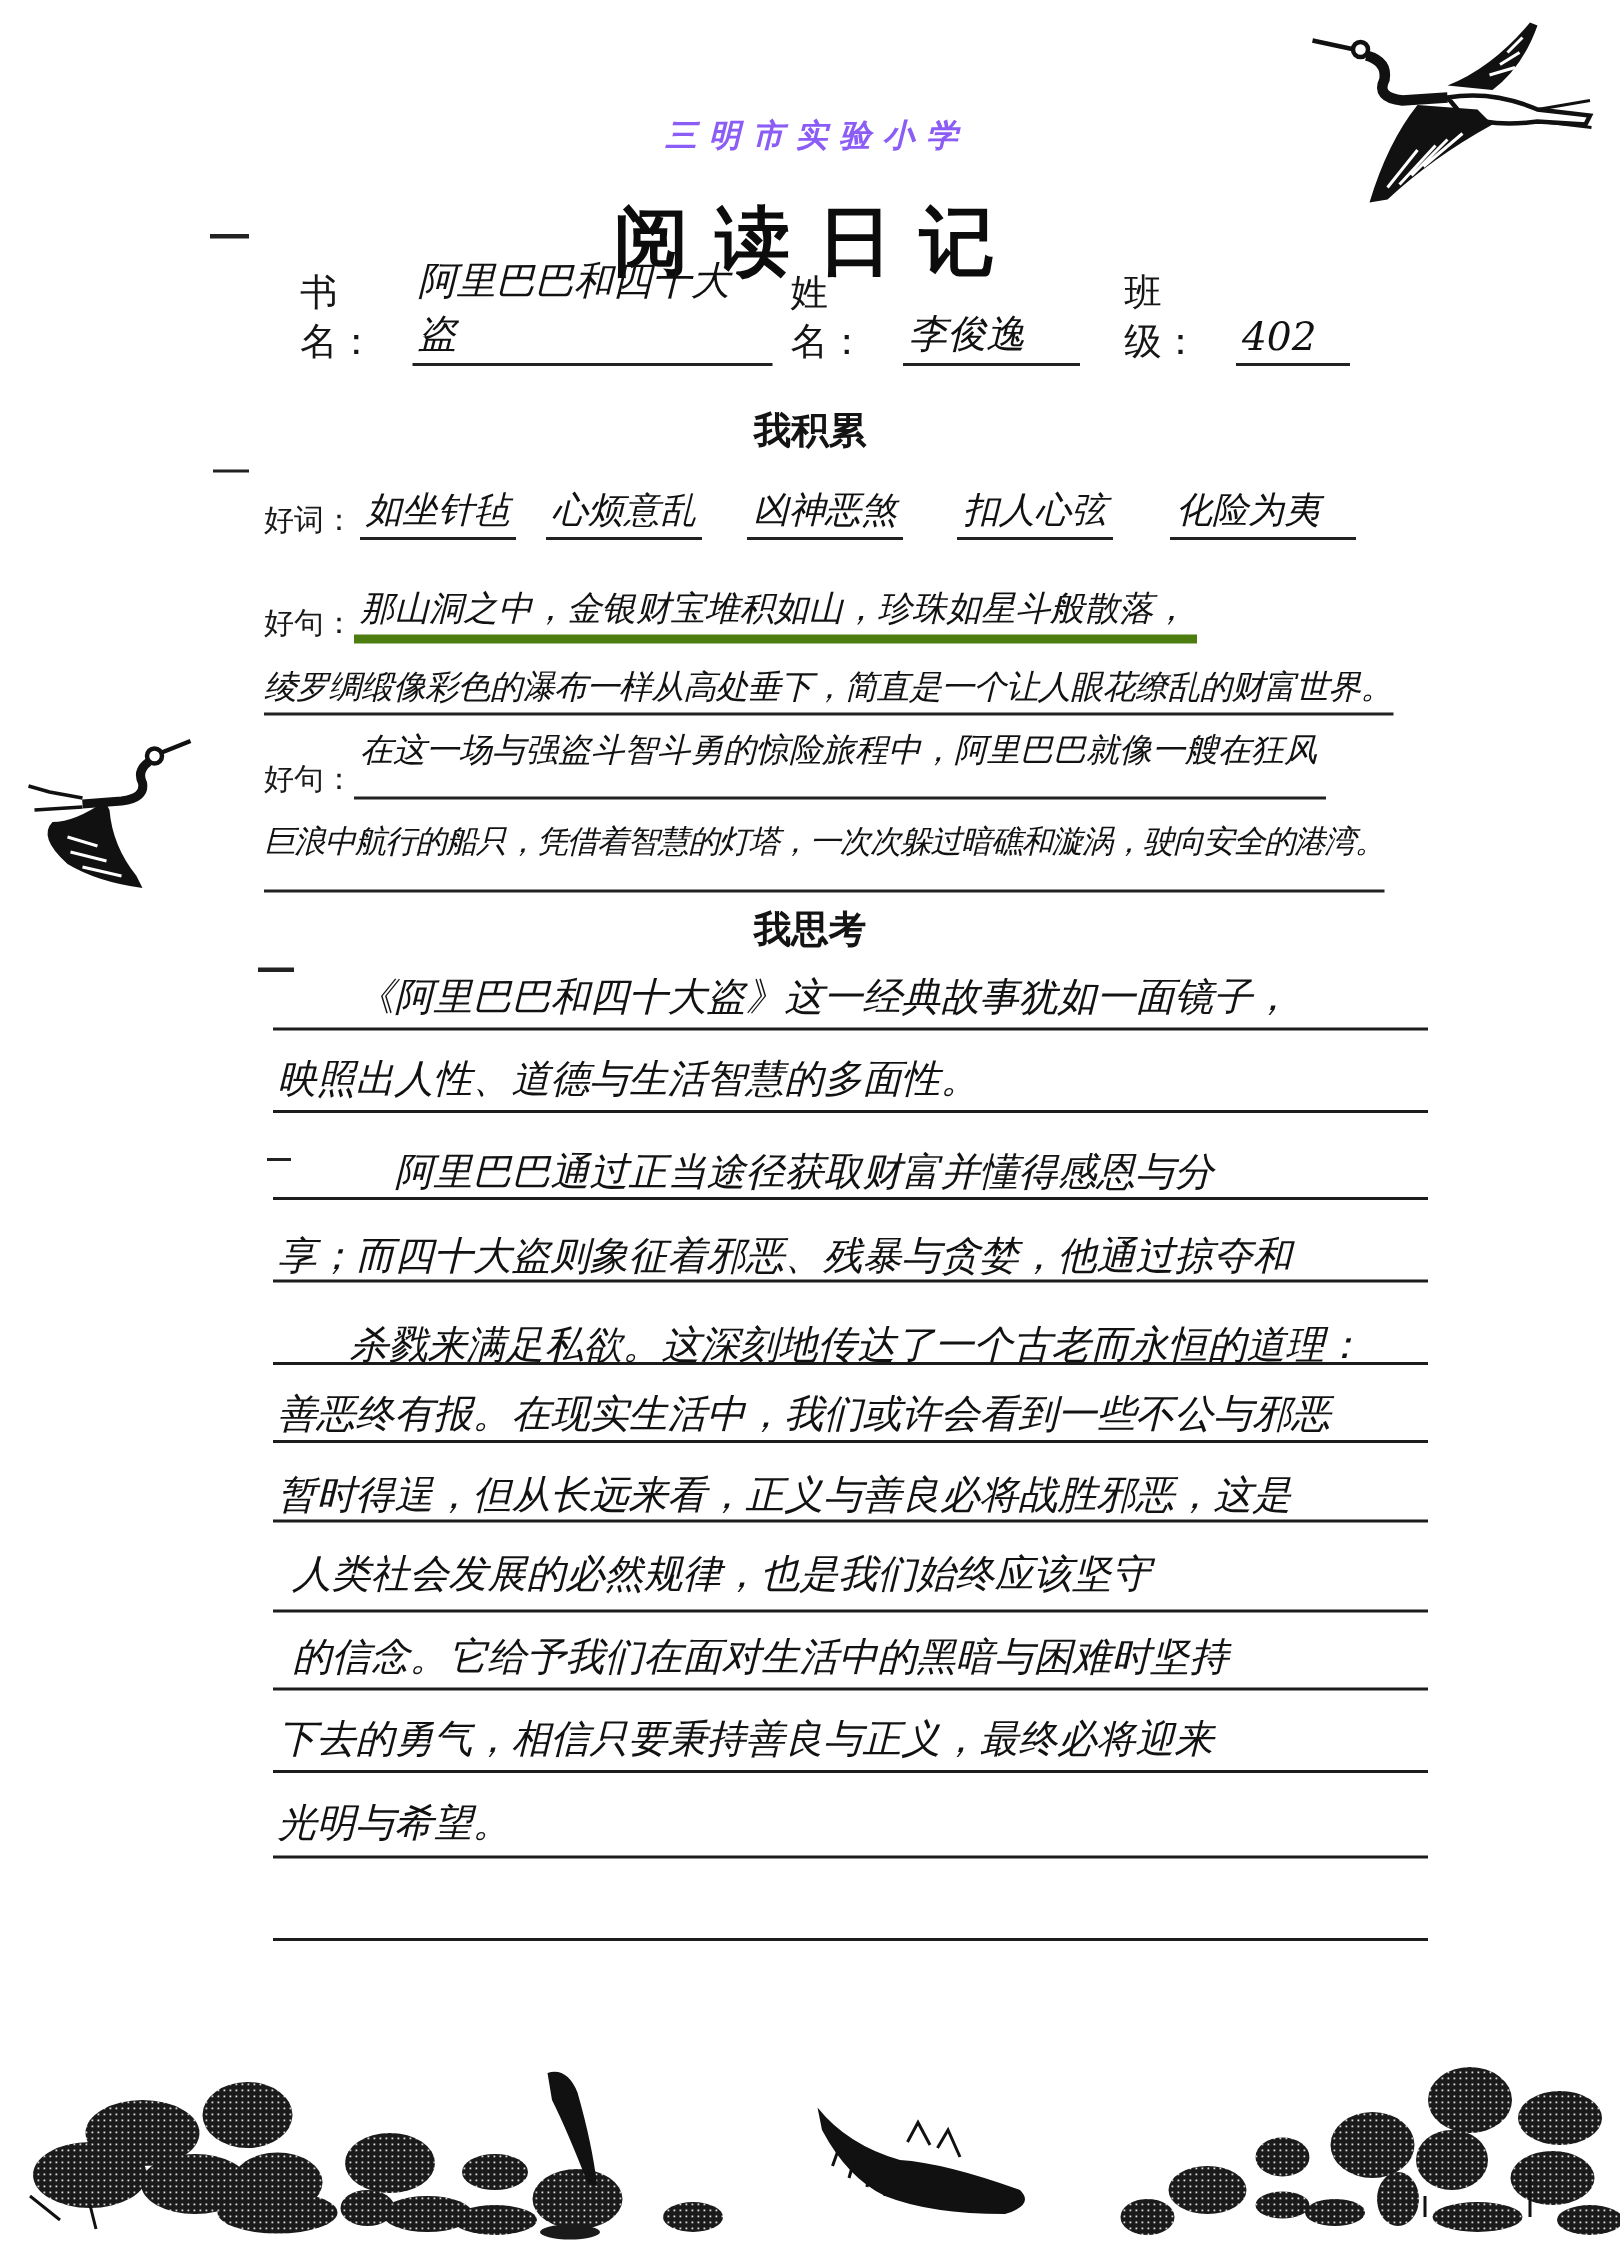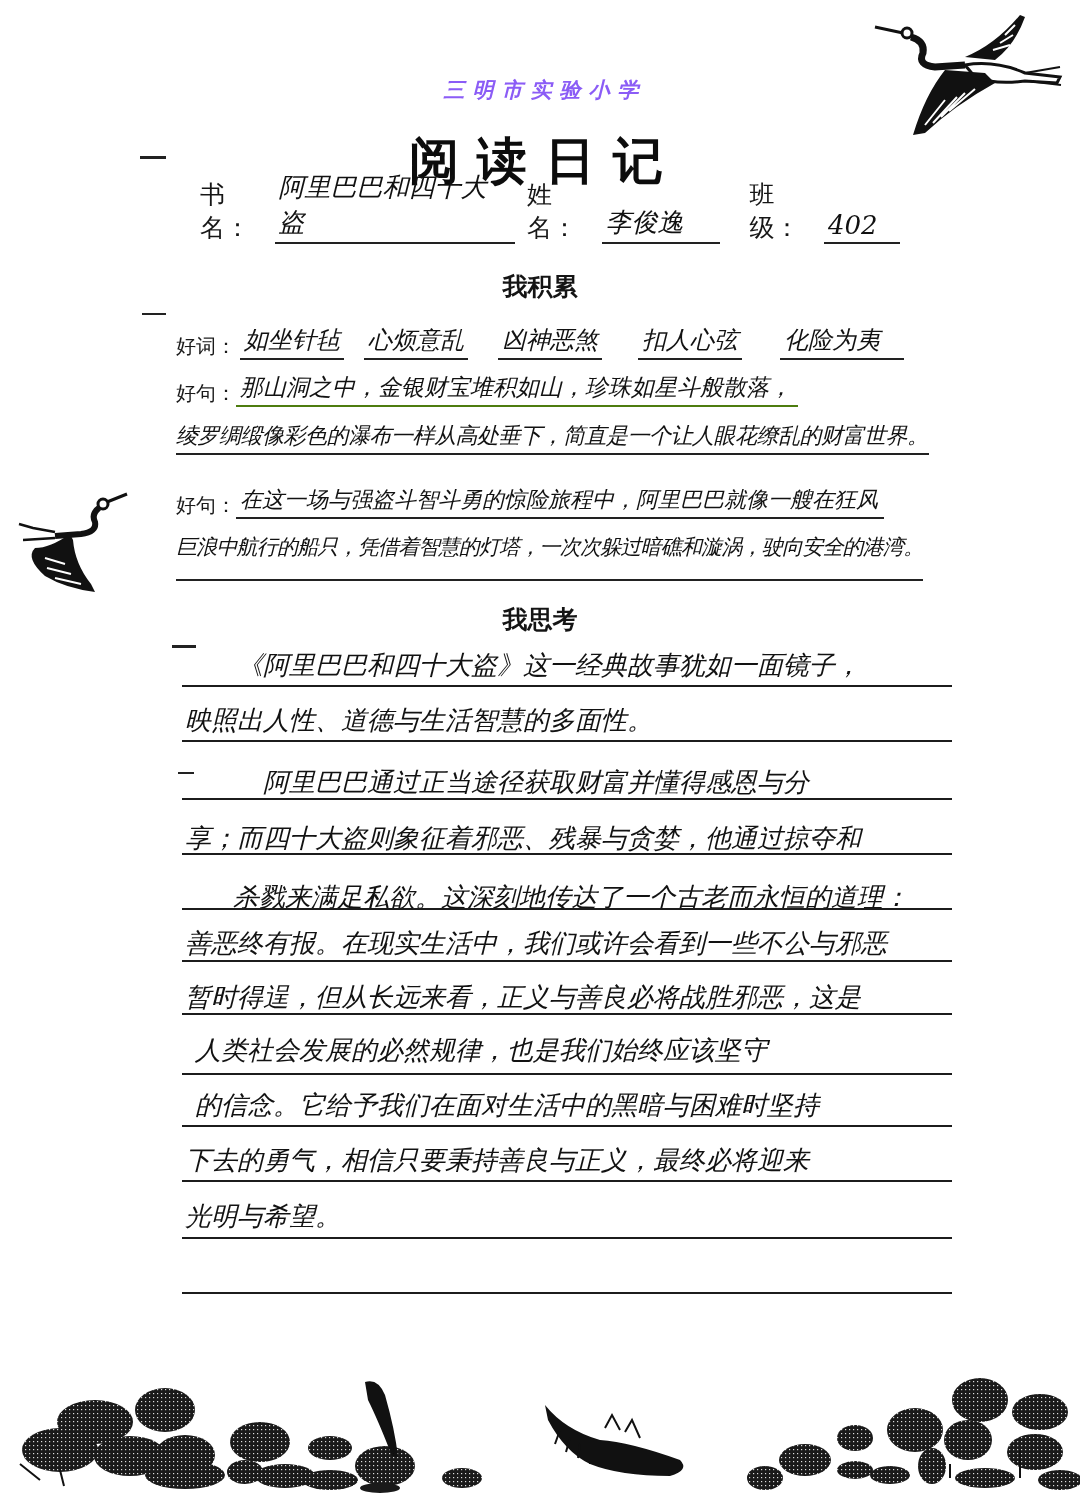--- a/index.html
+++ b/index.html
@@ -76,29 +76,29 @@
   <span class="hw word" style="margin-left:4px;">如坐针毡</span>
   <span class="hw word" style="">心烦意乱</span>
   <span class="hw word" style="margin-left:30px;">凶神恶煞</span>
   <span class="hw word" style="margin-left:36px;">扣人心弦</span>
   <span class="hw word" style="margin-left:38px; padding-right:24px;">化险为夷</span>
 </div>
 
 <div class="abs" style="left:176px; top:372px; width:880px;">
   <div style="display:flex; align-items:flex-end;">
     <span class="label">好句：</span>
-    <span class="hw" style="font-size:23px; border-bottom:2px solid #4d7c0f; padding:0 6px 2px 4px; white-space:nowrap;">那山洞之中，金银财宝堆积如山，珍珠如星斗般散落，</span>
+    <span class="hw" style="font-size:23px; border-bottom:6px solid #4d7c0f; padding:0 6px 2px 4px; white-space:nowrap;margin-top:18px;">那山洞之中，金银财宝堆积如山，珍珠如星斗般散落，</span>
   </div>
   <div class="hw" style="font-size:22px; border-bottom:2px solid #222; padding:14px 0 2px 0; white-space:nowrap; display:inline-block; letter-spacing:-0.5px;">绫罗绸缎像彩色的瀑布一样从高处垂下，简直是一个让人眼花缭乱的财富世界。</div>
 </div>
 
 <div class="abs" style="left:176px; top:485px; width:880px;">
   <div style="display:flex; align-items:flex-end;">
     <span class="label">好句：</span>
-    <span class="hw" style="font-size:22px; border-bottom:2px solid #222; padding:0 6px 2px 4px; white-space:nowrap;">在这一场与强盗斗智斗勇的惊险旅程中，阿里巴巴就像一艘在狂风</span>
+    <span class="hw" style="font-size:22px; border-bottom:2px solid #222; padding:0 6px 16px 4px; white-space:nowrap;">在这一场与强盗斗智斗勇的惊险旅程中，阿里巴巴就像一艘在狂风</span>
   </div>
   <div class="hw" style="font-size:21px; border-bottom:2px solid #222; padding:14px 0 18px 0; white-space:nowrap; display:inline-block; letter-spacing:-0.8px;">巨浪中航行的船只，凭借着智慧的灯塔，一次次躲过暗礁和漩涡，驶向安全的港湾。</div>
 </div>
 
 <div class="abs section-heading" style="top:603px;">我思考</div>
 
 <div class="abs think-text hw" style="top:645px;">　　《阿里巴巴和四十大盗》这一经典故事犹如一面镜子，</div>
 <div class="abs ruled" style="top:685px;"></div>
 
 <div class="abs think-text hw" style="top:700px;">映照出人性、道德与生活智慧的多面性。</div>

